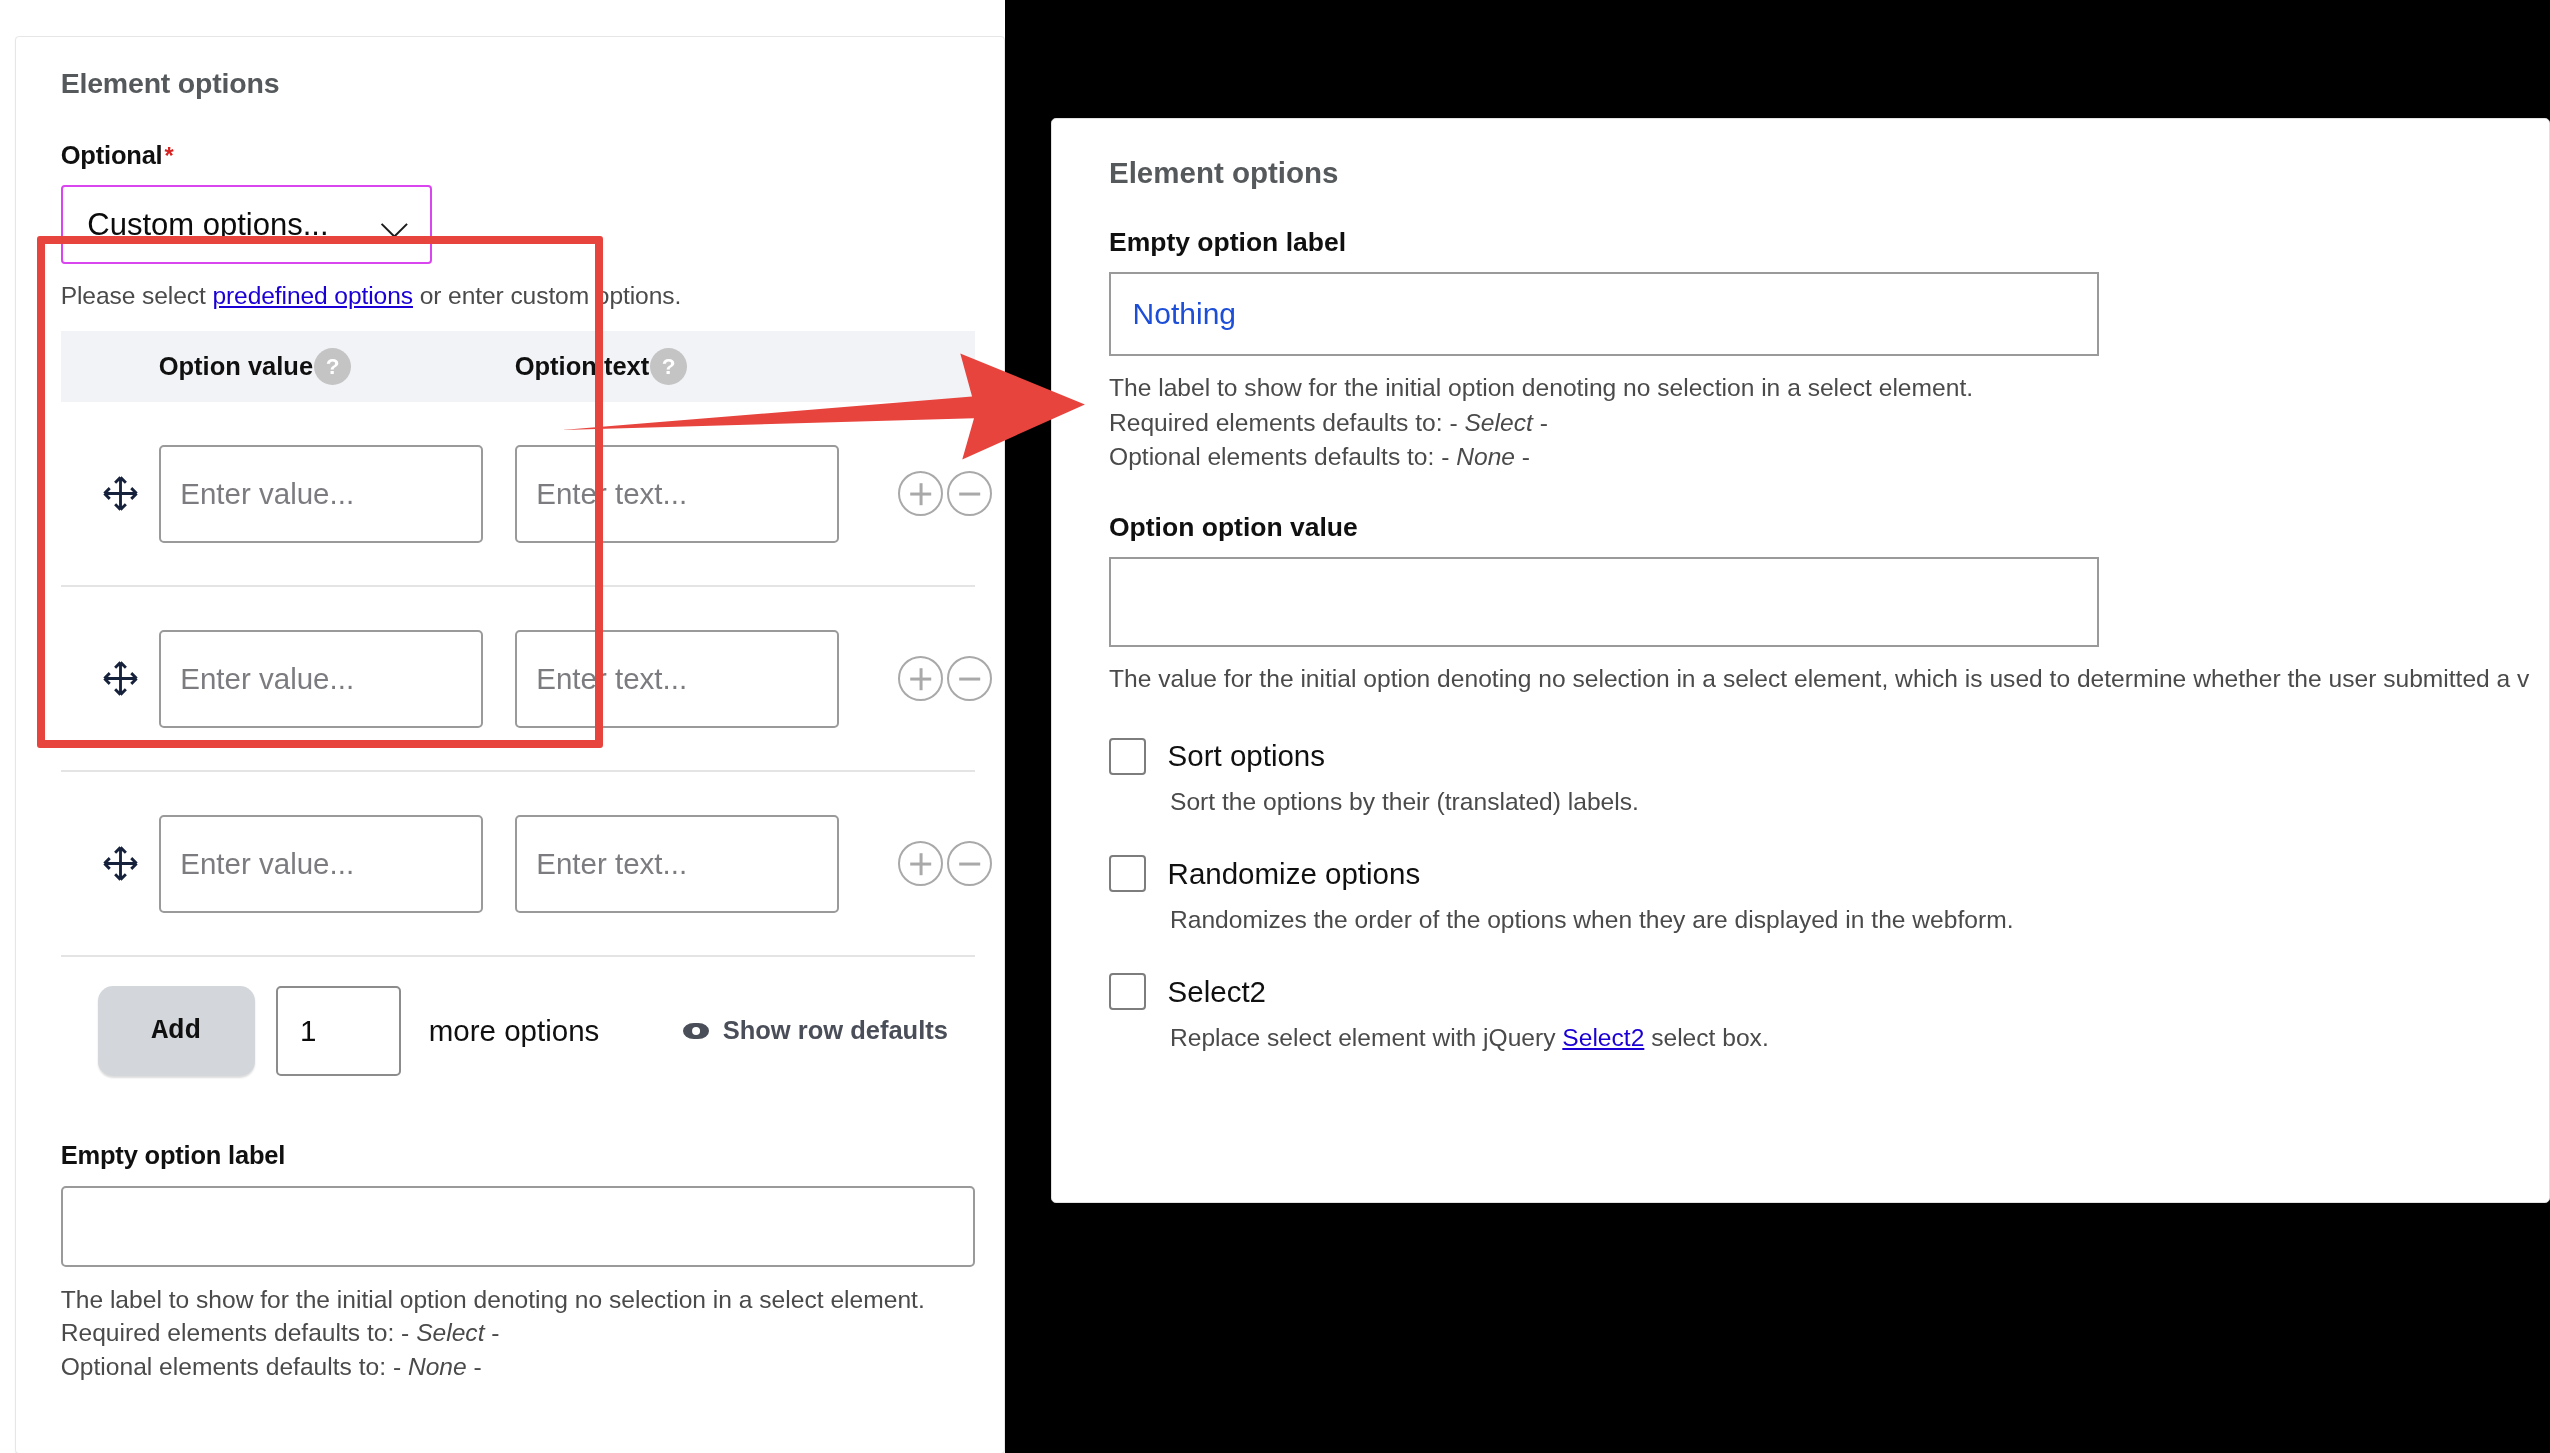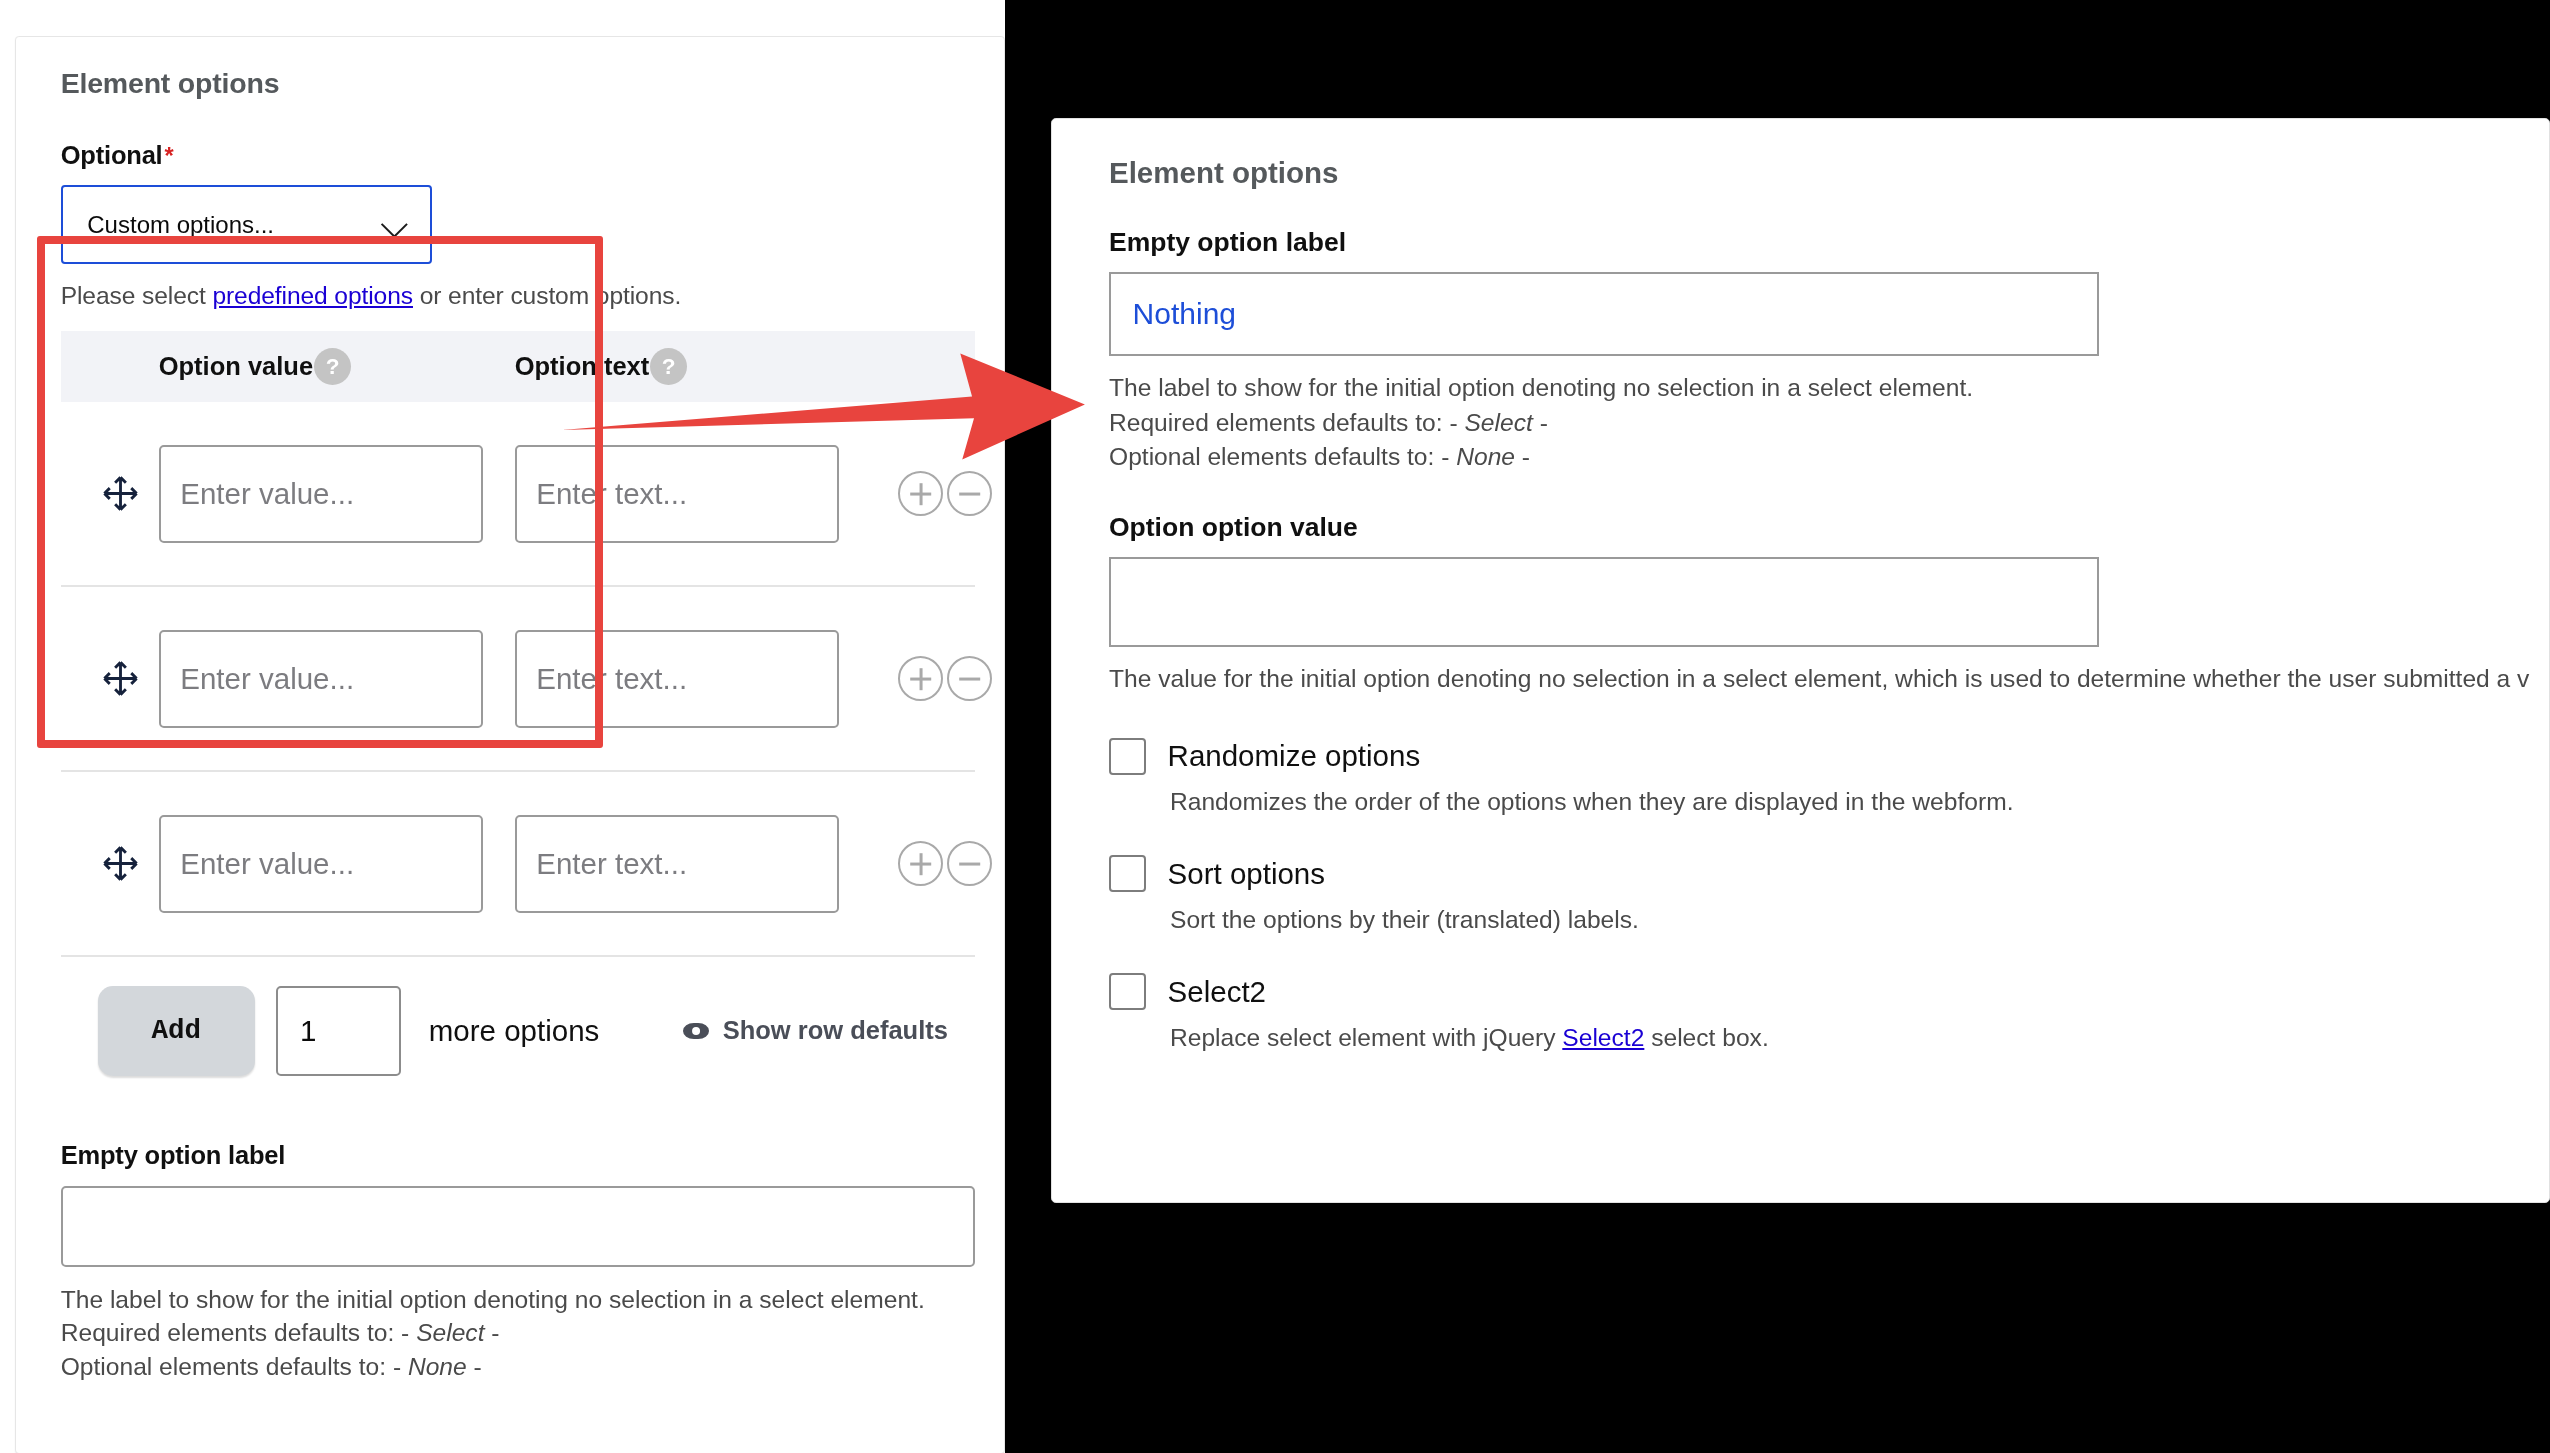--- a/index.html
+++ b/index.html
@@ -54,28 +54,28 @@
     font-weight: bold;
     color: #101010;
     margin: 0 0 15.7px 0;
     letter-spacing: -0.2px;
   }
   .req-star { color: #d72222; font-size: 23.6px; margin-left: 2px; }
 
   .select-box {
     width: 371px;
     height: 79px;
-    border: 2px solid #1d4ed8;
+    border: 2px solid #d946ef;
     border-radius: 3.9px;
     background: #ffffff;
     display: flex;
     align-items: center;
     justify-content: space-between;
     padding: 0 21.6px 0 24.6px;
-    font-size: 24px;
+    font-size: 31px;
     color: #0b0b0b;
   }
   .chev {
     width: 25.5px; height: 25.5px;
     display: inline-block;
     position: relative;
     margin-left: 11.8px;
   }
   .chev::before {
     content: "";
@@ -517,31 +517,31 @@
         <div class="rp-label">Option option value</div>
         <div class="rp-input tall"></div>
         <div class="rp-desc">The value for the initial option denoting no selection in a select element, which is used to determine whether the user submitted a v</div>
       </div>
 
       <div class="rp-check-group">
 
         <div class="rp-check-block">
           <div class="rp-check-row">
             <span class="cbox"></span>
-            <span class="cbox-label">Randomize options</span>
-          </div>
-          <div class="rp-check-desc">Randomizes the order of the options when they are displayed in the webform.</div>
+            <span class="cbox-label">Sort options</span>
+          </div>
+          <div class="rp-check-desc">Sort the options by their (translated) labels.</div>
         </div>
 
         <div class="rp-check-block">
           <div class="rp-check-row">
             <span class="cbox"></span>
-            <span class="cbox-label">Sort options</span>
-          </div>
-          <div class="rp-check-desc">Sort the options by their (translated) labels.</div>
+            <span class="cbox-label">Randomize options</span>
+          </div>
+          <div class="rp-check-desc">Randomizes the order of the options when they are displayed in the webform.</div>
         </div>
 
         <div class="rp-check-block">
           <div class="rp-check-row">
             <span class="cbox"></span>
             <span class="cbox-label">Select2</span>
           </div>
           <div class="rp-check-desc"><span>Replace select element with jQuery </span><a href="#">Select2</a><span> select box.</span></div>
         </div>
 

